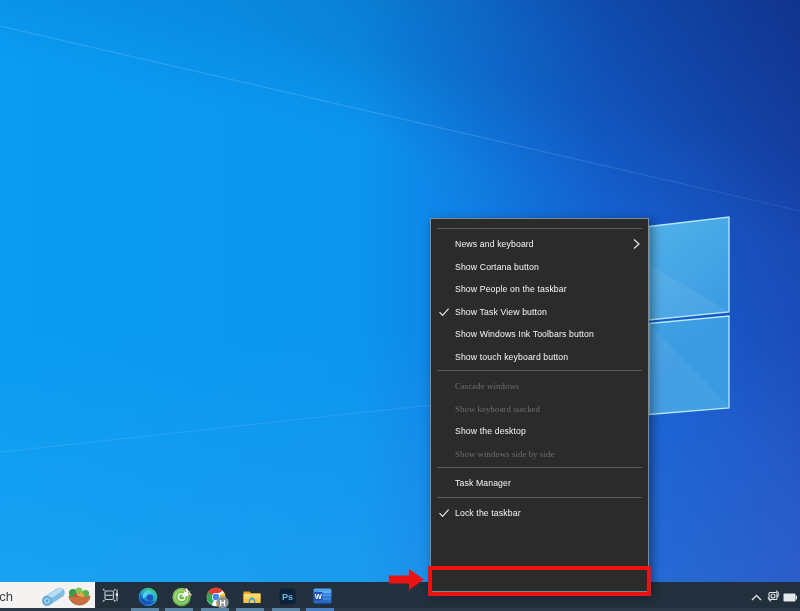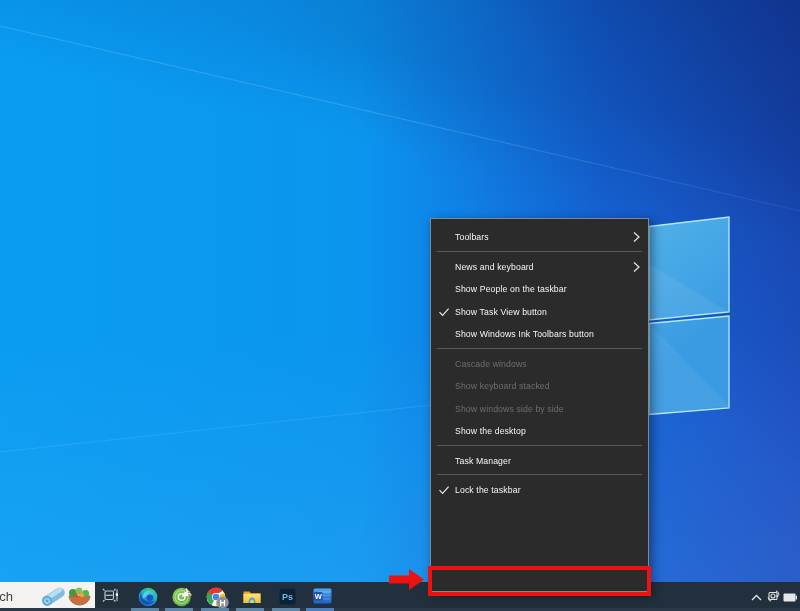--- a/index.html
+++ b/index.html
@@ -8,21 +8,21 @@
   .wall{position:absolute;left:0;top:0;width:800px;height:611px;}
   
   .menu{position:absolute;z-index:20;left:430px;top:218px;width:219px;height:374px;
         background:#2b2b2b;border:1px solid #7d8b95;box-sizing:border-box;
         box-shadow:3px 3px 10px rgba(0,0,0,0.45);
         padding-top:7px;color:#f5f5f5;font-size:8.7px;letter-spacing:0.12px;}
   .mi{height:22.5px;display:flex;align-items:center;position:relative;}
   .mi .txt{position:absolute;left:24px;top:50%;transform:translateY(-50%);white-space:nowrap;}
   .mi .ico{position:absolute;left:6.8px;top:50%;transform:translateY(-50%);width:12px;height:12px;}
   .mi .chev{position:absolute;right:8px;top:50%;transform:translateY(-50%);width:7px;height:11px;}
-  .mi.dis .txt{color:#6e6e6e;}
+  .mi.dis .txt{color:#6e6e6e;font-family:Liberation Serif, serif;}
   .sep{height:1px;background:#5a5a5a;margin:2px 6px 4px 6px;}
   
   .redrect{position:absolute;left:428px;top:566px;width:222.5px;height:30px;
            border:4.5px solid #ea1311;box-sizing:border-box;z-index:30;}
   .arrow{position:absolute;left:388px;top:568px;z-index:31;}
   
   .bar{position:absolute;left:0;top:582px;width:800px;height:29px;background:#222f3c;z-index:10;}
   .bar .search{position:absolute;left:0;top:0;width:95px;height:29px;background:#f4f3f1;}
   .bar .search .t{position:absolute;left:-5px;top:7px;font-size:13px;color:#414141;}
   .ticon{position:absolute;top:0;}
@@ -71,57 +71,57 @@
 
   <g>
     <polygon points="649,226.5 729,217 729,312 649,320" fill="url(#pane)" stroke="#b6e9fb" stroke-width="1.3"></polygon>
     <polygon points="649,264 729,312 649,320" fill="#ffffff" opacity="0.07"></polygon>
     <polygon points="649,323.5 729,316 729,408 649,414.5" fill="url(#pane)" stroke="#b6e9fb" stroke-width="1.3"></polygon>
     <polygon points="649,323.5 729,406 649,414.5" fill="#ffffff" opacity="0.06"></polygon>
   </g>
 </svg>
 
 <div class="menu">
-  <div class="mi">
-      <span class="txt">Toolbars</span>
-    <svg class="chev" viewBox="0 0 7 11">
-        <path d="M1 1 L6 5.5 L1 10" stroke="#e8e8e8" stroke-width="1.2" fill="none"></path>
-      </svg>
-    </div>
   <div class="sep"></div>
   <div class="mi">
       <span class="txt">News and keyboard</span>
     <svg class="chev" viewBox="0 0 7 11">
         <path d="M1 1 L6 5.5 L1 10" stroke="#e8e8e8" stroke-width="1.2" fill="none"></path>
       </svg>
     </div>
   <div class="mi">
+      <span class="txt">Show Cortana button</span>
+    </div>
+  <div class="mi">
       <span class="txt">Show People on the taskbar</span>
     </div>
   <div class="mi">
       <span class="txt">Show Task View button</span>
     <svg class="ico" viewBox="0 0 12 12">
         <path d="M1.5 6.2 L4.6 9.4 L10.6 2.6" stroke="#e8e8e8" stroke-width="1.2" fill="none"></path>
       </svg>
     </div>
   <div class="mi">
       <span class="txt">Show Windows Ink Toolbars button</span>
     </div>
+  <div class="mi">
+      <span class="txt">Show touch keyboard button</span>
+    </div>
   <div class="sep"></div>
   <div class="mi dis">
       <span class="txt">Cascade windows</span>
     </div>
   <div class="mi dis">
       <span class="txt">Show keyboard stacked</span>
     </div>
+  <div class="mi">
+      <span class="txt">Show the desktop</span>
+    </div>
   <div class="mi dis">
       <span class="txt">Show windows side by side</span>
-    </div>
-  <div class="mi">
-      <span class="txt">Show the desktop</span>
     </div>
   <div class="sep"></div>
   <div class="mi">
       <span class="txt">Task Manager</span>
     </div>
   <div class="sep"></div>
   <div class="mi">
       <span class="txt">Lock the taskbar</span>
     <svg class="ico" viewBox="0 0 12 12">
         <path d="M1.5 6.2 L4.6 9.4 L10.6 2.6" stroke="#e8e8e8" stroke-width="1.2" fill="none"></path>

